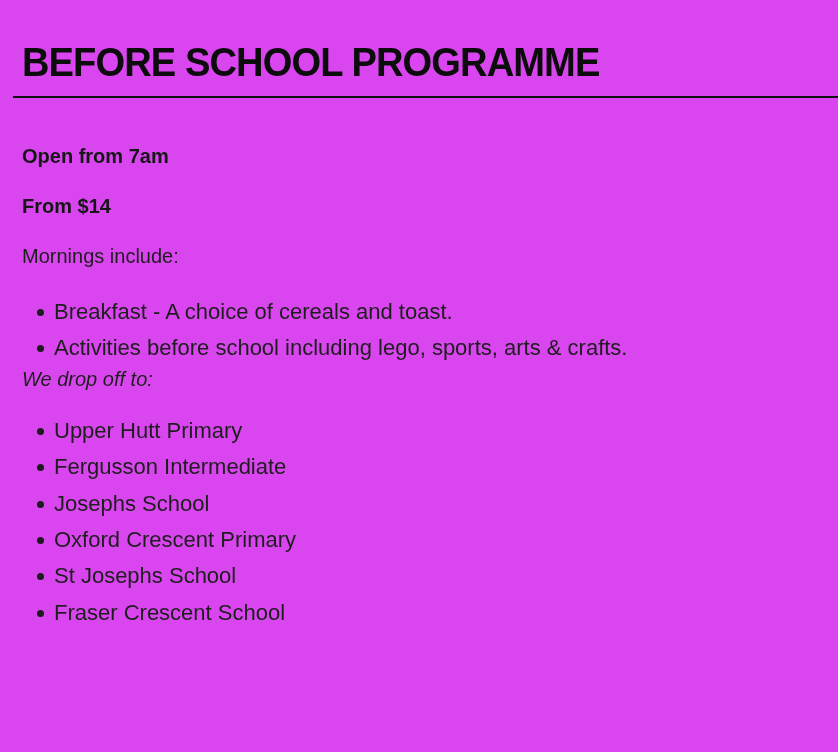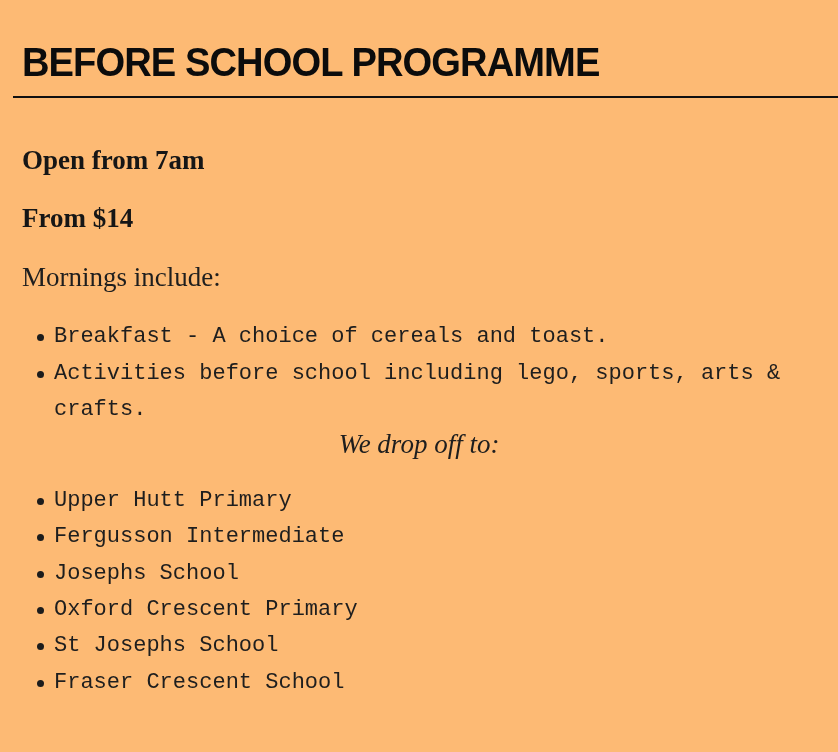--- a/index.html
+++ b/index.html
@@ -6,21 +6,21 @@
     margin: 0;
     padding: 0;
     background: #ffffff;
   }
   .page {
     position: relative;
     width: 838px;
     height: 752px;
     box-sizing: border-box;
     padding: 42px 22px 20px 22px;
-    background: #fdba74;
+    background: #d946ef;
     font-family: "Liberation Sans", sans-serif;
     color: #1e1e1e;
     overflow: hidden;
   }
   h1.title {
     margin: 0;
     font-size: 41px;
     line-height: 1;
     font-weight: 900;
     letter-spacing: -1px;
@@ -29,32 +29,30 @@
     transform-origin: 0 50%;
     white-space: nowrap;
   }
   hr.rule {
     border: none;
     border-top: 2px solid #101010;
     margin: 13px -22px 0 -9px;
   }
   p {
     margin: 0 0 26px 0;
-    font-size: 27px;
+    font-size: 20px;
     line-height: 1.2;
-    font-family: Liberation Serif, serif;
   }
   p.lead-first { margin-top: 46px; }
   p.bold { font-weight: 700; color: #161616; }
-  p.note { font-style: italic; margin-bottom: 12px; text-align: center; }
+  p.note { font-style: italic; margin-bottom: 12px; }
   ul.bullets {
     list-style: none;
     margin: 22px 0 0 0;
     padding: 0 0 0 32px;
-    font-family: Liberation Mono, monospace;
   }
   ul.bullets li {
     position: relative;
     font-size: 22px;
     line-height: 36.4px;
   }
   ul.bullets li::before {
     content: "";
     position: absolute;
     left: -17px;

